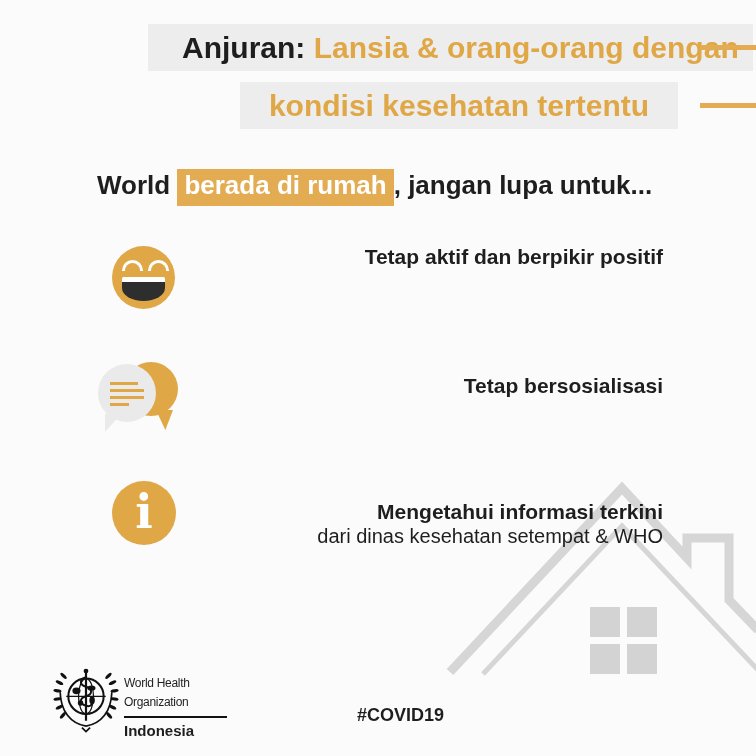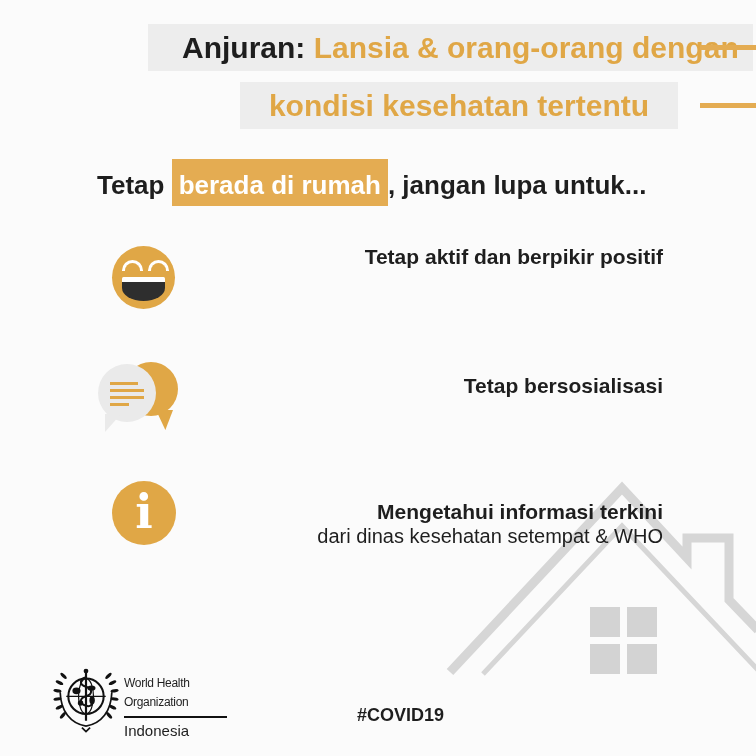--- a/index.html
+++ b/index.html
@@ -13,21 +13,21 @@
          font-size:30px; font-weight:bold; white-space:nowrap; }
   .bar1 { left:148px; top:24px; width:605px; padding-left:34px; box-sizing:border-box; }
   .bar2 { left:240px; top:82px; width:438px; text-align:center; }
   .gold { color:#E0A746; }
   .dash { position:absolute; right:0; width:56px; height:5px; background:#E4AC52; z-index:3; }
   .dash1 { top:45px; }
   .dash2 { top:103px; }
   
   .intro { position:absolute; left:97px; top:165px; font-size:26px; font-weight:bold;
            line-height:40px; white-space:nowrap; z-index:2; }
-  .intro .hl { background:#E4AC52; color:#FFFFFF; padding:11px 7px 6px 7px; }
+  .intro .hl { background:#E4AC52; color:#FFFFFF; padding:1px 7px 6px 7px; }
   
   .tip-text { position:absolute; left:203px; width:460px; z-index:2;text-align:right; }
   .tip-title { font-size:21px; font-weight:bold; line-height:24px; }
   .tip-body  { font-size:20px; line-height:24px; }
   
   .smiley { position:absolute; left:112px; top:246px; width:63px; height:63px;
             background:#E0A746; border-radius:50%; z-index:2; }
   .smiley .eye { position:absolute; width:15px; height:8px; border:3px solid #fff;
                  border-bottom:none; border-radius:15px 15px 0 0; top:14px; }
   .smiley .eye.l { left:10px; } .smiley .eye.r { left:36px; }
@@ -52,21 +52,21 @@
               background:#E0A746; border-radius:50%; z-index:2;
               color:#fff; font-family:"DejaVu Serif", serif; font-weight:bold;
               font-size:46px; line-height:62px; text-align:center; }
   
   .house { position:absolute; left:440px; top:480px; z-index:0; }
   
   .who-emblem { position:absolute; left:52px; top:663px; z-index:2; }
   .who-text { position:absolute; left:124px; top:674px; z-index:2; }
   .who-org { font-size:12px; font-weight:normal; line-height:19px; letter-spacing:-0.3px; }
   .who-rule { width:103px; height:2px; background:#111; margin:4px 0 4px 0; }
-  .who-country { font-size:15px; font-weight:normal; }
+  .who-country { font-size:15px; font-weight:bold; }
   .hashtag { position:absolute; top:705px; font-size:18px; font-weight:bold; z-index:2; }
   .tag-left { left:357px; } .tag-right { left:632px; }
 </style>
 </head>
 <body>
 
 <div id="canvas">
 
   <svg class="house" width="316" height="276" viewBox="0 0 316 276">
     <path d="M10,192 L182,8 L247,78 L247,58 L289,58 L289,120 L318,150" fill="none" stroke="#D6D6D6" stroke-width="9" stroke-linejoin="miter" stroke-linecap="butt"></path>
@@ -78,21 +78,21 @@
       <rect x="187" y="164" width="30" height="30"></rect>
     </g>
   </svg>
 
   <div class="bar bar1"><span>Anjuran:</span><span class="gold"> Lansia &amp; orang-orang dengan</span></div>
   <div class="dash dash1"></div>
 
   <div class="bar bar2"><span class="gold">kondisi kesehatan tertentu</span></div>
   <div class="dash dash2"></div>
 
-  <div class="intro"><span>Tetap </span><span class="hl">berada di rumah</span><span>, jangan lupa untuk...</span></div>
+  <div class="intro"><span>World </span><span class="hl">berada di rumah</span><span>, jangan lupa untuk...</span></div>
 
   <div class="smiley">
     <div class="eye l"></div>
     <div class="eye r"></div>
     <div class="mouth"></div>
   </div>
   <div class="tip-text" style="top:245px;">
     <div class="tip-title">Tetap aktif dan berpikir positif</div>
   </div>
 

